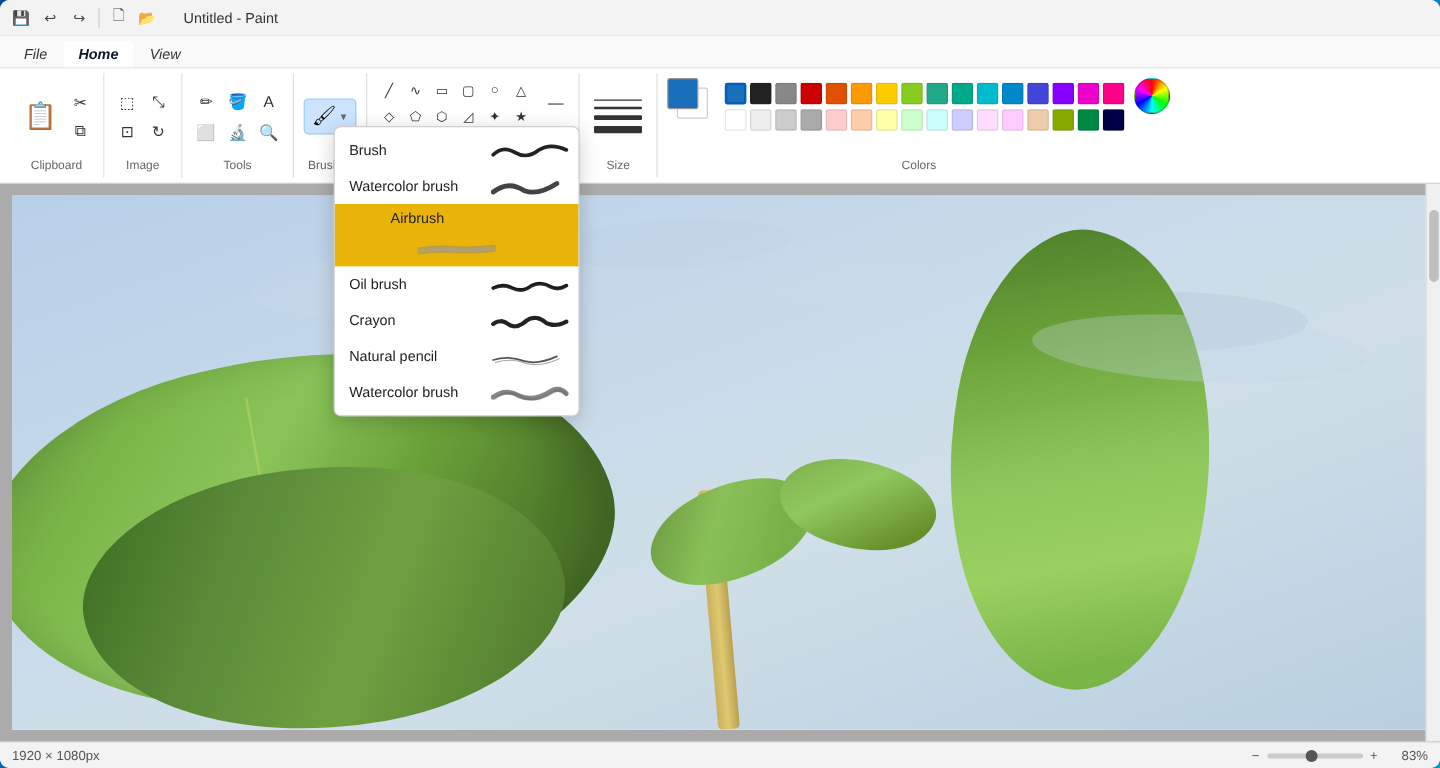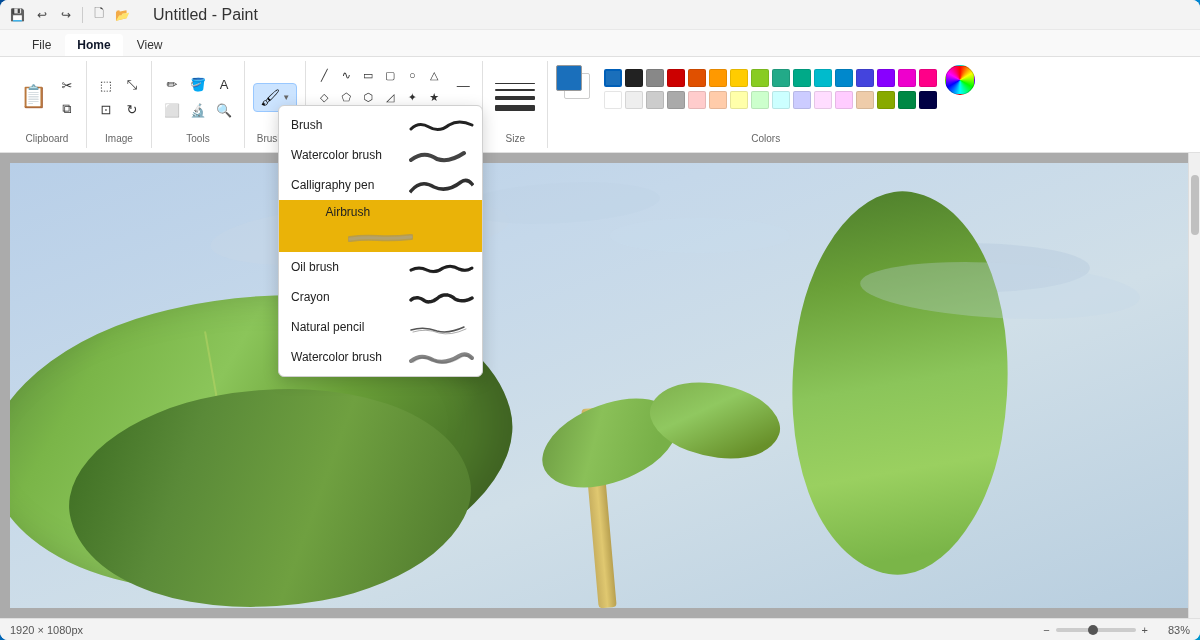--- a/index.html
+++ b/index.html
@@ -37,22 +37,23 @@
 
     
     .ribbon {
       background: #f9f9f9;
       border-bottom: 1px solid #e0e0e0;
       flex-shrink: 0;
     }
 
     .ribbon-tabs {
       display: flex;
-      padding: 4px 20px 0;
+      padding: 4px 8px 0;
       gap: 2px;
+      font-style: italic;
     }
 
     .ribbon-tab {
       padding: 4px 12px;
       font-size: 12px;
       color: #333;
       cursor: pointer;
       border-radius: 4px 4px 0 0;
     }
 
@@ -512,21 +513,21 @@
 <div class="desktop">
   <div class="paint-window">
 
     <div class="quick-access">
       <div class="qa-icon" title="Save">💾</div>
       <div class="qa-icon" title="Undo">↩</div>
       <div class="qa-icon" title="Redo">↪</div>
       <div class="qa-separator"></div>
       <div class="qa-icon">🗋</div>
       <div class="qa-icon">📂</div>
-      <span style="margin-left:16px;font-size:16px;color:#333;">Untitled - Paint</span>
+      <span style="margin-left:16px;font-size:12px;color:#333;">Untitled - Paint</span>
     </div>
 
     <div class="ribbon">
       <div class="ribbon-tabs">
         <div class="ribbon-tab">File</div>
         <div class="ribbon-tab active">Home</div>
         <div class="ribbon-tab">View</div>
       </div>
 
       <div class="ribbon-content">
@@ -712,28 +713,20 @@
         </div>
       </div>
       <div class="brush-menu-item">
         <span class="brush-menu-item-label">Watercolor brush</span>
         <div class="brush-stroke-preview">
           <svg class="stroke-svg" viewBox="0 0 65 20">
             <path d="M2,15 Q15,5 28,14 Q40,18 55,8" stroke="#222" stroke-width="4" fill="none" stroke-linecap="round" stroke-linejoin="round" style="stroke-dasharray:none;opacity:0.85;"></path>
           </svg>
         </div>
       </div>
-      <div class="brush-menu-item">
-        <span class="brush-menu-item-label">Calligraphy pen</span>
-        <div class="brush-stroke-preview">
-          <svg class="stroke-svg" viewBox="0 0 65 20">
-            <path d="M2,16 Q12,4 25,12 Q38,18 52,7 Q58,3 63,9" stroke="#1a1a1a" stroke-width="3.5" fill="none" stroke-linecap="square" opacity="0.9"></path>
-          </svg>
-        </div>
-      </div>
       <div class="brush-menu-item active">
         <span class="brush-menu-item-label">Airbrush</span>
         <div class="brush-stroke-preview">
           <svg class="stroke-svg" viewBox="0 0 65 20">
             <path d="M2,12 Q15,10 30,11 Q45,12 63,10" stroke="#888" stroke-width="6" fill="none" stroke-linecap="round" opacity="0.5"></path>
             <path d="M2,12 Q15,10 30,11 Q45,12 63,10" stroke="#aaa" stroke-width="3" fill="none" stroke-linecap="round" opacity="0.4"></path>
           </svg>
         </div>
       </div>
       <div class="brush-menu-item">

